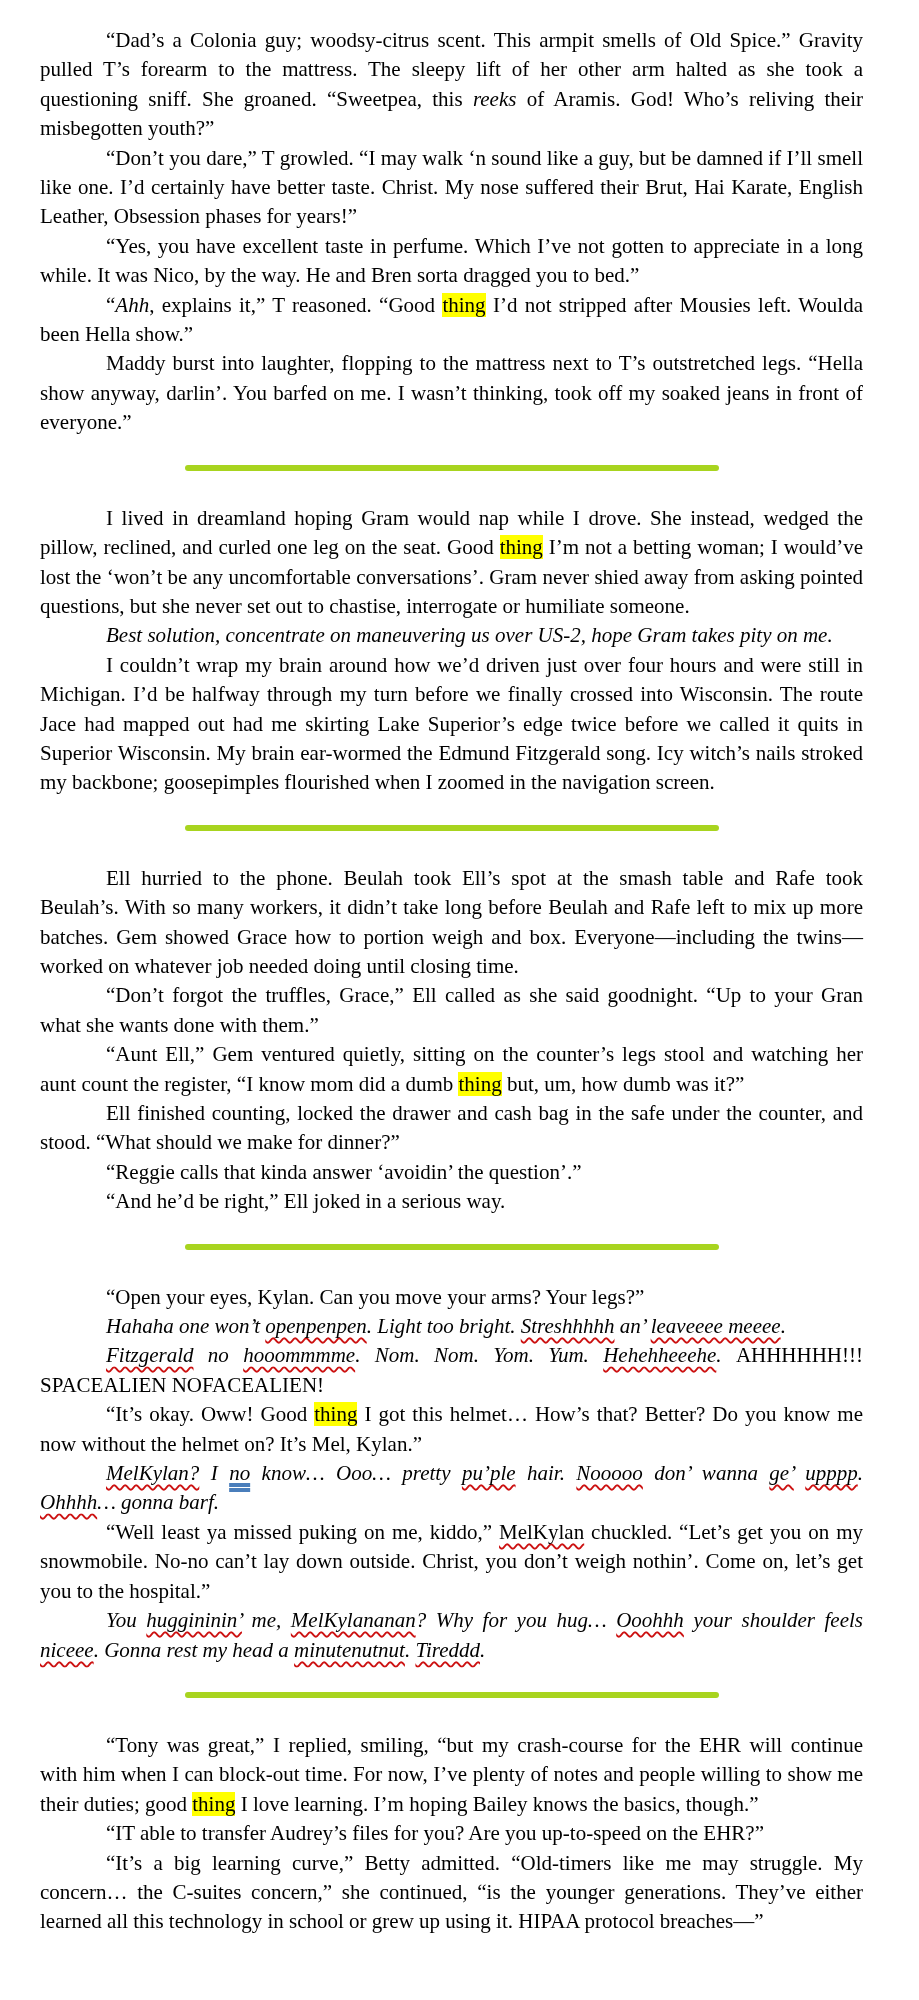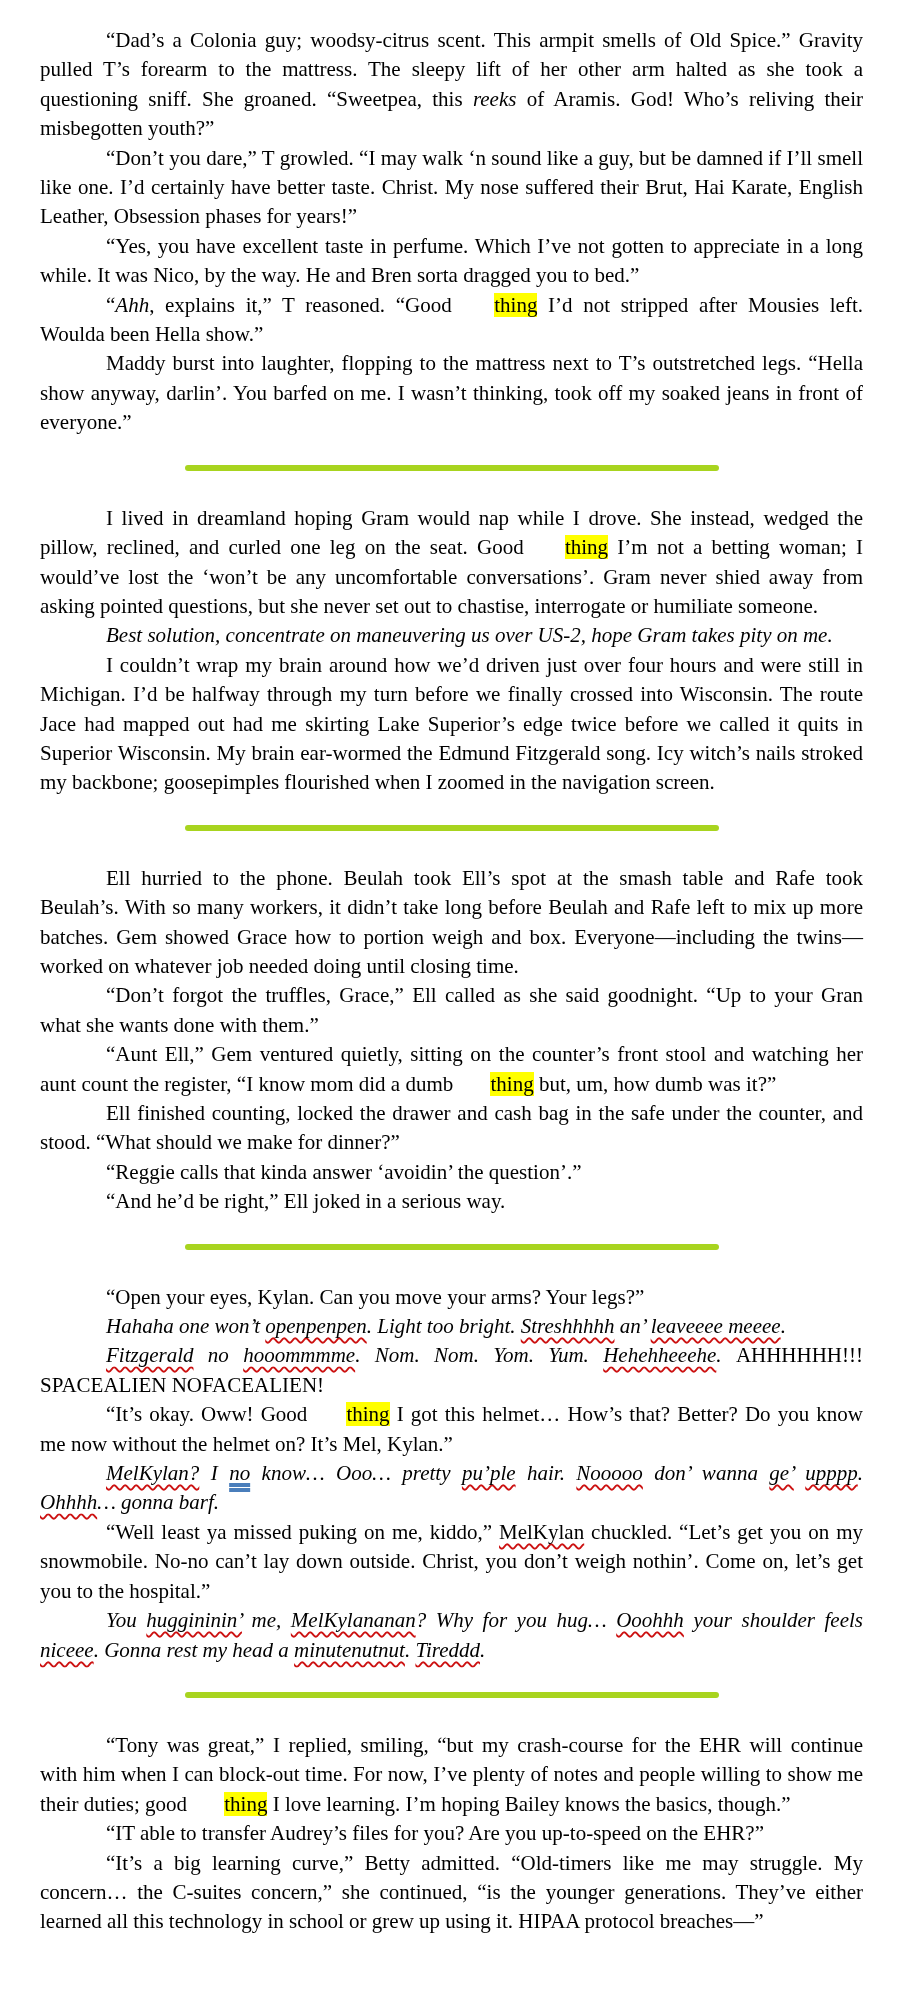--- a/index.html
+++ b/index.html
@@ -23,21 +23,21 @@
     padding:26px 29px 0 40px;
   }
   p.para{
     margin:0;
     font-size:21px;
     line-height:29.4px;
     text-align:justify;
     text-indent:66px;
   }
   .it{font-style:italic;}
-  .hl{background:var(--hl);margin-left:32px;}
+  .hl{background:var(--hl);}
   .sq{
     text-decoration-line:underline;
     text-decoration-style:wavy;
     text-decoration-color:var(--sq);
     text-decoration-thickness:1.5px;
     text-underline-offset:4px;
     text-decoration-skip-ink:none;
   }
   .gr{
     text-decoration-line:underline;
@@ -68,21 +68,21 @@
     <div class="divider"></div>
     <div>
       <p class="para"><span>I lived in dreamland hoping Gram would nap while I drove. She instead, wedged the pillow, reclined, and curled one leg on the seat. Good </span><span class="hl">thing</span><span> I’m not a betting woman; I would’ve lost the ‘won’t be any uncomfortable conversations’. Gram never shied away from asking pointed questions, but she never set out to chastise, interrogate or humiliate someone.</span></p>
       <p class="para"><span class="it">Best solution, concentrate on maneuvering us over US-2, hope Gram takes pity on me.</span></p>
       <p class="para"><span>I couldn’t wrap my brain around how we’d driven just over four hours and were still in Michigan. I’d be halfway through my turn before we finally crossed into Wisconsin. The route Jace had mapped out had me skirting Lake Superior’s edge twice before we called it quits in Superior Wisconsin. My brain ear-wormed the Edmund Fitzgerald song. Icy witch’s nails stroked my backbone; goosepimples flourished when I zoomed in the navigation screen.</span></p>
     </div>
     <div class="divider"></div>
     <div>
       <p class="para"><span>Ell hurried to the phone. Beulah took Ell’s spot at the smash table and Rafe took Beulah’s. With so many workers, it didn’t take long before Beulah and Rafe left to mix up more batches. Gem showed Grace how to portion weigh and box. Everyone—including the twins—worked on whatever job needed doing until closing time.</span></p>
       <p class="para"><span>“Don’t forgot the truffles, Grace,” Ell called as she said goodnight. “Up to your Gran what she wants done with them.”</span></p>
-      <p class="para"><span>“Aunt Ell,” Gem ventured quietly, sitting on the counter’s front stool and watching her aunt count the register, “I know mom did a dumb </span><span class="hl">thing</span><span> but, um, how dumb was it?”</span></p>
+      <p class="para"><span>“Aunt Ell,” Gem ventured quietly, sitting on the counter’s legs stool and watching her aunt count the register, “I know mom did a dumb </span><span class="hl">thing</span><span> but, um, how dumb was it?”</span></p>
       <p class="para"><span>Ell finished counting, locked the drawer and cash bag in the safe under the counter, and stood. “What should we make for dinner?”</span></p>
       <p class="para"><span>“Reggie calls that kinda answer ‘avoidin’ the question’.”</span></p>
       <p class="para"><span>“And he’d be right,” Ell joked in a serious way.</span></p>
     </div>
     <div class="divider"></div>
     <div>
       <p class="para"><span>“Open your eyes, Kylan. Can you move your arms? Your legs?”</span></p>
       <p class="para"><span class="it">Hahaha one won’t </span><span class="it sq">openpenpen</span><span class="it">. Light too bright. </span><span class="it sq">Streshhhhh</span><span class="it"> an’ </span><span class="it sq">leaveeee meeee</span><span class="it">.</span></p>
       <p class="para"><span class="it sq">Fitzgerald</span><span class="it"> no </span><span class="it sq">hooommmme</span><span class="it">. Nom. Nom. Yom. Yum. </span><span class="it sq">Hehehheeehe</span><span class="it">. </span><span>AHHHHHH!!! SPACEALIEN NOFACEALIEN!</span></p>
       <p class="para"><span>“It’s okay. Oww! Good </span><span class="hl">thing</span><span> I got this helmet… How’s that? Better? Do you know me now without the helmet on? It’s Mel, Kylan.”</span></p>

